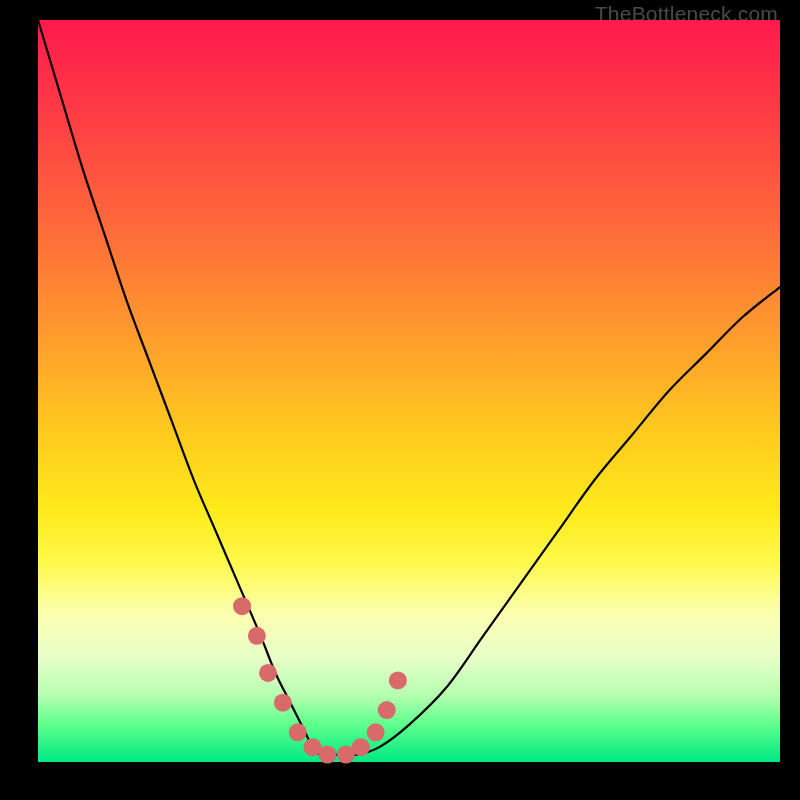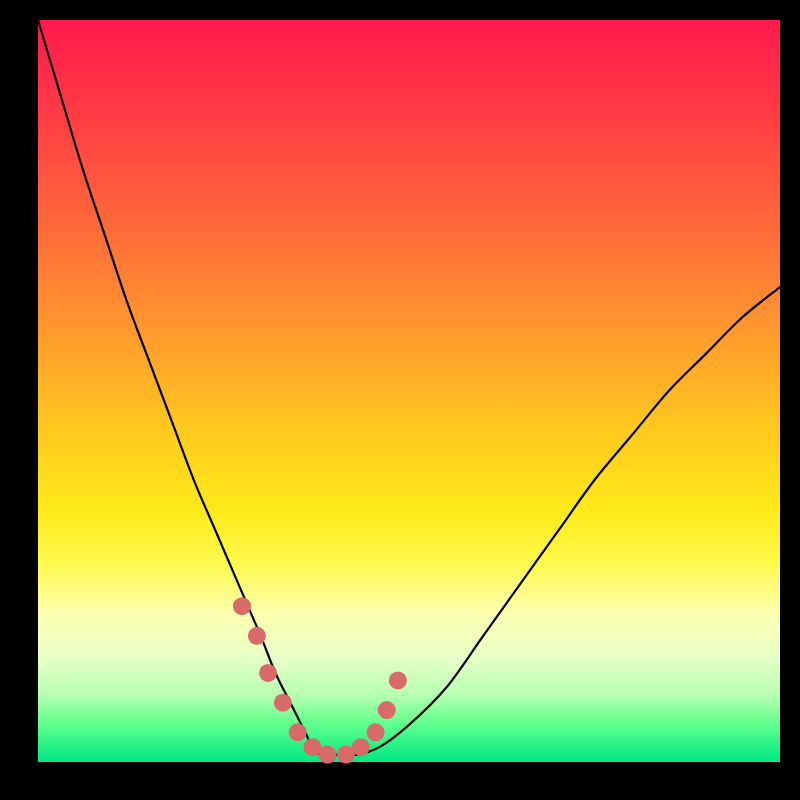--- a/index.html
+++ b/index.html
@@ -65,20 +65,21 @@
   .marker {
     fill: #d86a6a;
     stroke: none;
   }
 </style>
 </head>
 <body>
 
 <div class="frame">
 
+  <div class="watermark">TheBottleneck.com</div>
 
   <div class="plot-area">
     <svg class="curve" viewBox="0 0 742 742" preserveAspectRatio="none">
       <path id="curvePath" class="curve-path" d="M 0.00 0.00 C 3.71 12.37, 14.84 49.47, 22.26 74.20 C 29.68 98.93, 37.10 124.90, 44.52 148.40 C 51.94 171.90, 59.36 192.92, 66.78 215.18 C 74.20 237.44, 81.62 260.94, 89.04 281.96 C 96.46 302.98, 103.88 321.53, 111.30 341.32 C 118.72 361.11, 126.14 380.89, 133.56 400.68 C 140.98 420.47, 148.40 441.49, 155.82 460.04 C 163.24 478.59, 170.66 494.67, 178.08 511.98 C 185.50 529.29, 192.92 546.61, 200.34 563.92 C 207.76 581.23, 216.42 601.02, 222.60 615.86 C 228.78 630.70, 232.49 641.83, 237.44 652.96 C 242.39 664.09, 247.33 672.75, 252.28 682.64 C 257.23 692.53, 263.41 704.90, 267.12 712.32 C 270.83 719.74, 272.07 723.45, 274.54 727.16 C 277.01 730.87, 278.25 733.34, 281.96 734.58 C 285.67 735.82, 290.62 734.58, 296.80 734.58 C 302.98 734.58, 311.64 735.82, 319.06 734.58 C 326.48 733.34, 332.66 732.11, 341.32 727.16 C 349.98 722.21, 359.87 714.79, 371.00 704.90 C 382.13 695.01, 395.73 682.64, 408.10 667.80 C 420.47 652.96, 432.83 633.17, 445.20 615.86 C 457.57 598.55, 469.93 581.23, 482.30 563.92 C 494.67 546.61, 507.03 529.29, 519.40 511.98 C 531.77 494.67, 544.13 476.12, 556.50 460.04 C 568.87 443.96, 581.23 430.36, 593.60 415.52 C 605.97 400.68, 618.33 384.60, 630.70 371.00 C 643.07 357.40, 655.43 346.27, 667.80 333.90 C 680.17 321.53, 692.53 307.93, 704.90 296.80 C 717.27 285.67, 735.82 272.07, 742.00 267.12"></path>
       <g id="markerGroup">
           <circle cx="204.05" cy="586.18" r="9" class="marker"></circle>
           <circle cx="218.89" cy="615.86" r="9" class="marker"></circle>
           <circle cx="230.02" cy="652.96" r="9" class="marker"></circle>
           <circle cx="244.86" cy="682.64" r="9" class="marker"></circle>
           <circle cx="259.70" cy="712.32" r="9" class="marker"></circle>

